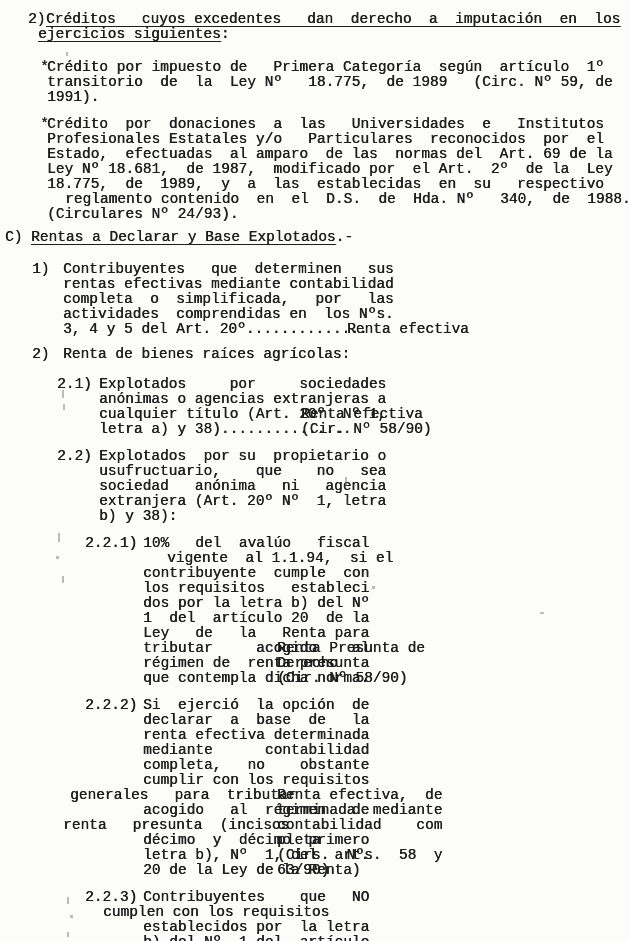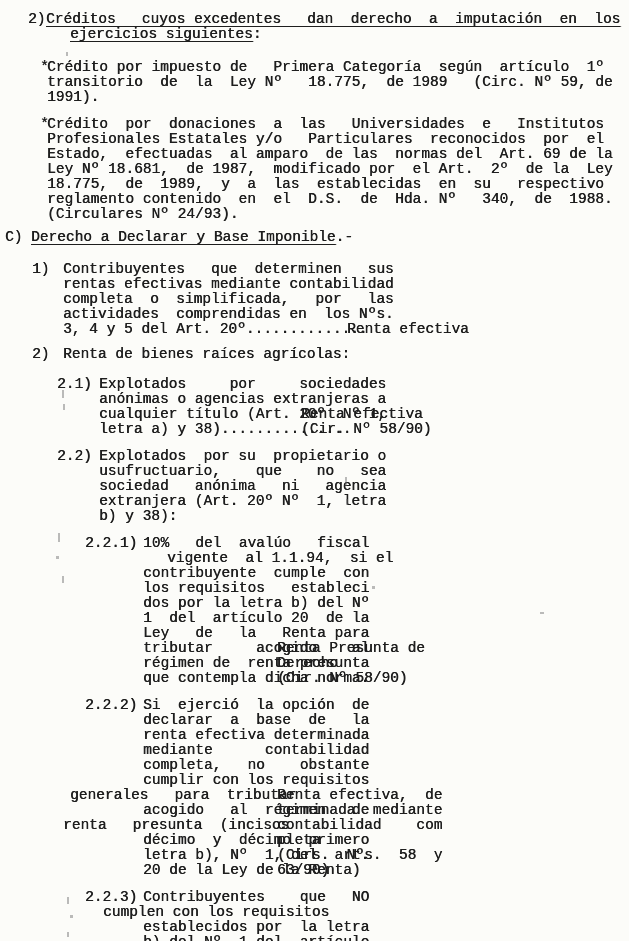--- a/index.html
+++ b/index.html
@@ -50,41 +50,41 @@
     opacity: 0.45;
   }
 </style>
 </head>
 <body>
 
 <div class="page" id="doc" style="background: rgb(252, 252, 249); color: rgb(30, 30, 30);">
     <div class="doc-block" style="margin-top: 6px;">
       <span class="item-label" style="left: 28px;">2)</span>
       <div class="doc-line" style="padding-left: 46px;"><span class="u-seg">Créditos   cuyos excedentes   dan  derecho  a  imputación  en  los</span></div>
-      <div class="doc-line" style="padding-left: 70px;"><span class="u-seg">ejercicios siguientes</span><span class="seg">:</span></div>
+      <div class="doc-line" style="padding-left: 38px;"><span class="u-seg">ejercicios siguientes</span><span class="seg">:</span></div>
     </div>
     <div class="doc-block" style="margin-top: 18px;">
       <span class="item-label" style="left: 40px;">*</span>
       <div class="doc-line" style="padding-left: 47px;"><span class="seg">Crédito por impuesto de   Primera Categoría  según  artículo  1º</span></div>
       <div class="doc-line" style="padding-left: 47px;"><span class="seg">transitorio  de  la  Ley Nº   18.775,  de 1989   (Circ. Nº 59, de</span></div>
       <div class="doc-line" style="padding-left: 47px;"><span class="seg">1991).</span></div>
     </div>
     <div class="doc-block" style="margin-top: 12px;">
       <span class="item-label" style="left: 40px;">*</span>
       <div class="doc-line" style="padding-left: 47px;"><span class="seg">Crédito  por  donaciones  a  las   Universidades  e   Institutos</span></div>
       <div class="doc-line" style="padding-left: 47px;"><span class="seg">Profesionales Estatales y/o   Particulares  reconocidos  por  el</span></div>
       <div class="doc-line" style="padding-left: 47px;"><span class="seg">Estado,  efectuadas  al amparo  de las  normas del  Art. 69 de la</span></div>
       <div class="doc-line" style="padding-left: 47px;"><span class="seg">Ley Nº 18.681,  de 1987,  modificado por  el Art.  2º  de la  Ley</span></div>
       <div class="doc-line" style="padding-left: 47px;"><span class="seg">18.775,  de  1989,  y  a  las  establecidas  en  su   respectivo</span></div>
-      <div class="doc-line" style="padding-left: 47px;"><span class="seg">reglamento contenido  en  el  D.S.  de  Hda. Nº   340,  de  1988.</span></div>
+      <div class="doc-line" style="padding-left: 65px;"><span class="seg">reglamento contenido  en  el  D.S.  de  Hda. Nº   340,  de  1988.</span></div>
       <div class="doc-line" style="padding-left: 47px;"><span class="seg">(Circulares Nº 24/93).</span></div>
     </div>
     <div class="doc-block" style="margin-top: 8px;">
       <span class="item-label" style="left: 5px;">C)</span>
-      <div class="doc-line" style="padding-left: 31px;"><span class="u-seg">Derecho a Declarar y Base Imponible</span><span class="seg">.-</span></div>
+      <div class="doc-line" style="padding-left: 31px;"><span class="u-seg">Rentas a Declarar y Base Explotados</span><span class="seg">.-</span></div>
     </div>
     <div class="doc-block" style="margin-top: 17px;">
       <span class="item-label" style="left: 32px;">1)</span>
       <div class="doc-line" style="padding-left: 63px; margin-top: 8px;"><span class="seg">Contribuyentes   que  determinen   sus</span></div>
       <div class="doc-line" style="padding-left: 63px;"><span class="seg">rentas efectivas mediante contabilidad</span></div>
       <div class="doc-line" style="padding-left: 63px;"><span class="seg">completa  o  simplificada,   por   las</span></div>
       <div class="doc-line" style="padding-left: 63px;"><span class="seg">actividades  comprendidas en  los Nºs.</span></div>
       <div class="doc-line" style="padding-left: 63px;"><span class="seg">3, 4 y 5 del Art. 20º..............</span><span class="ann" style="left: 347px;">Renta efectiva</span></div>
     </div>
     <div class="doc-block" style="margin-top: 10px;">

